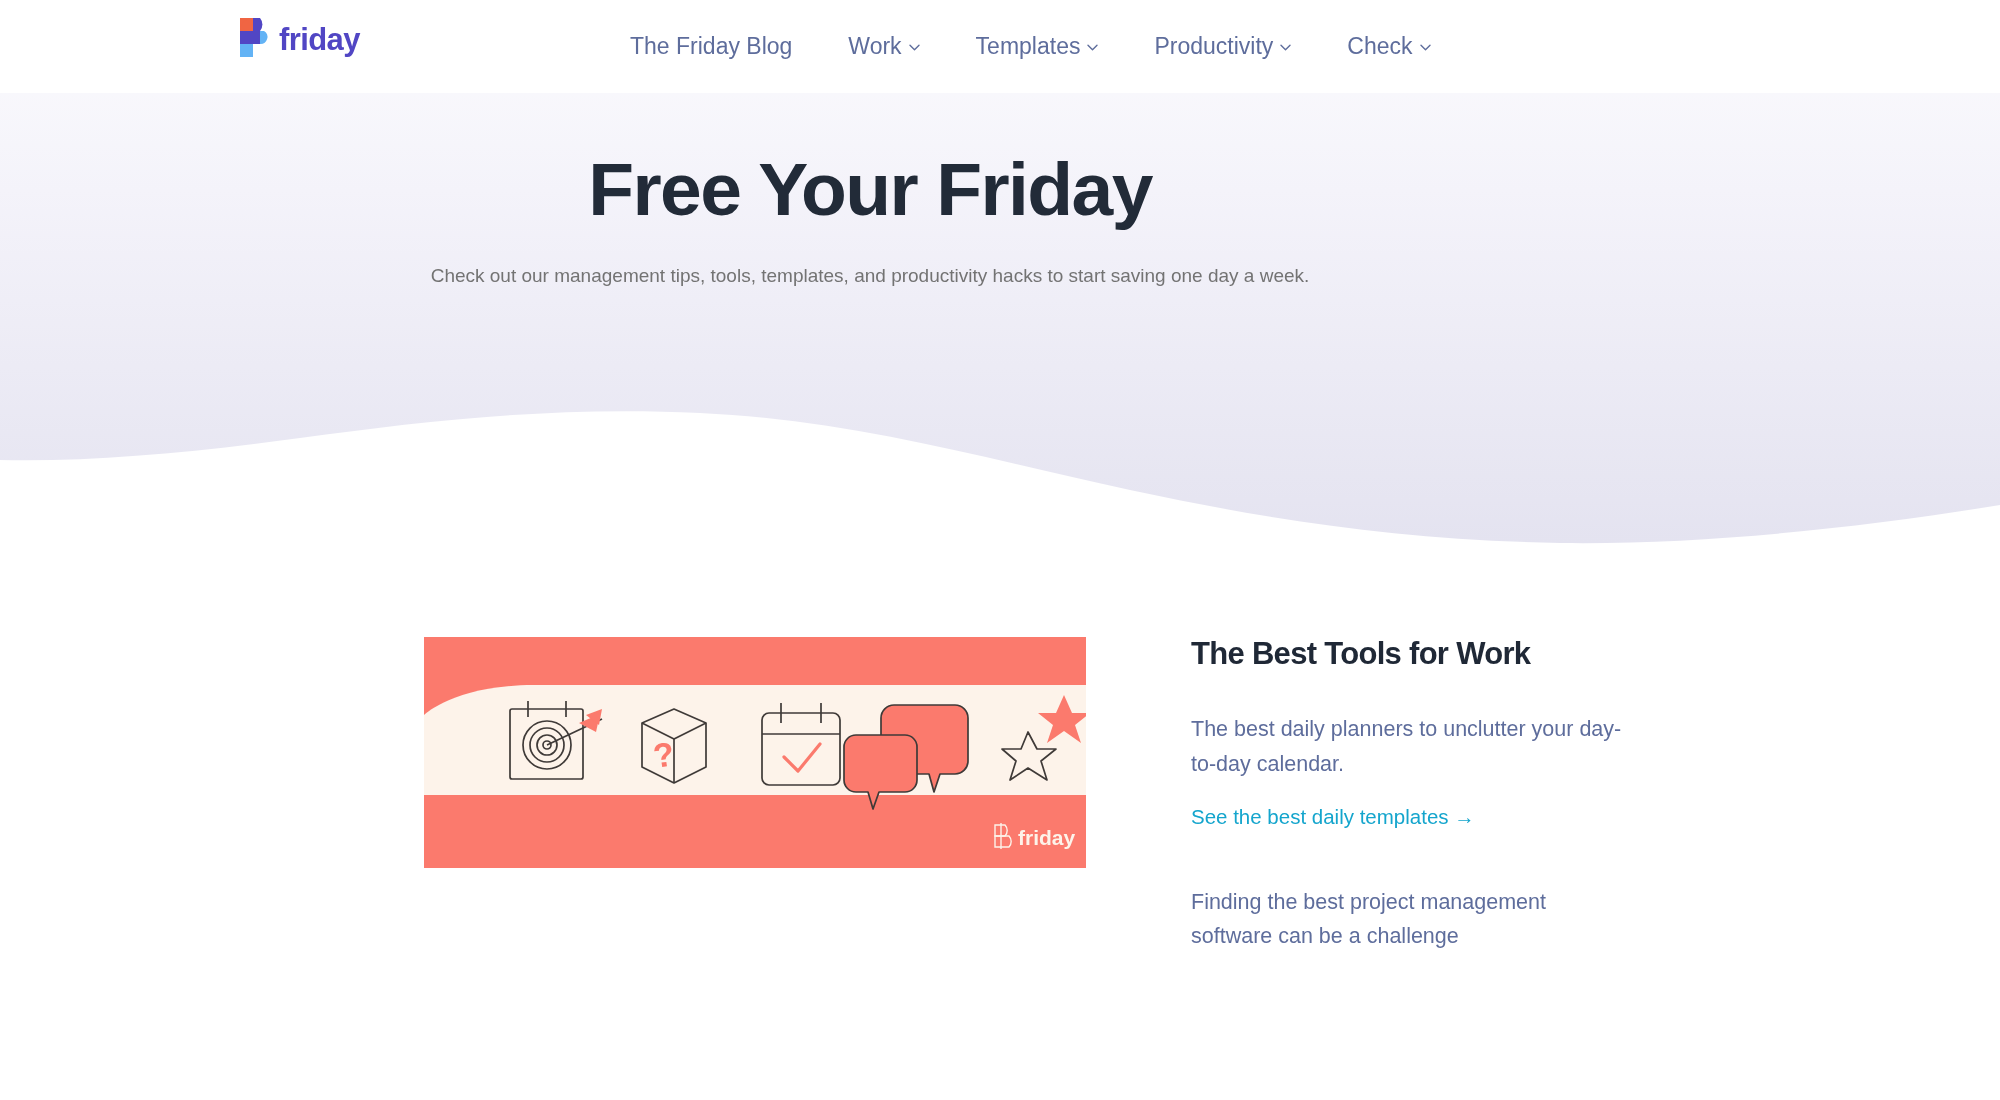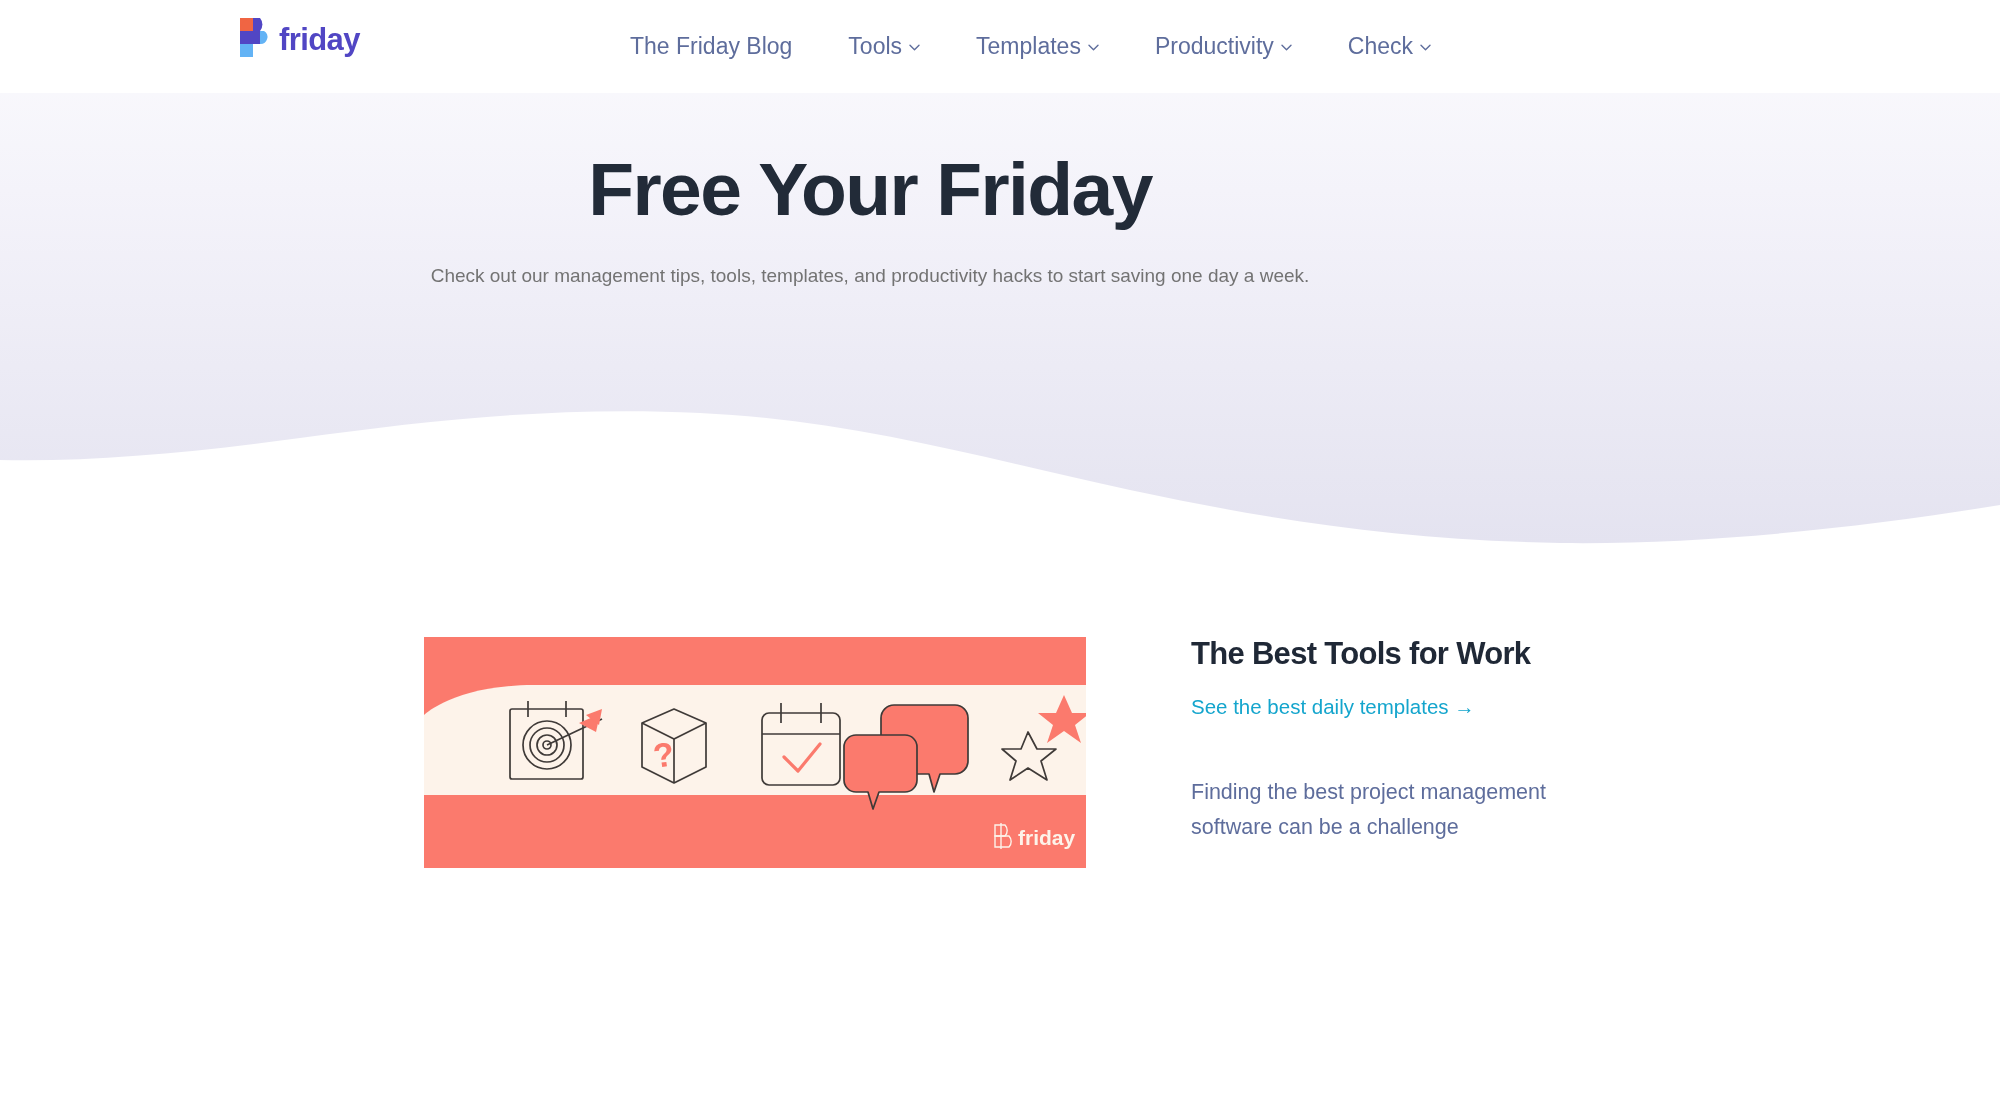--- a/index.html
+++ b/index.html
@@ -196,21 +196,21 @@
       </svg>
     </span>
     <span class="logo-word">friday</span>
   </a>
 
   <nav class="main-nav">
     <a class="nav-item" href="#">
       <span>The Friday Blog</span>
     </a>
     <a class="nav-item" href="#">
-      <span>Tools</span>
+      <span>Work</span>
       <span class="caret">
         <svg viewBox="0 0 11 7" xmlns="http://www.w3.org/2000/svg">
             <path d="M1 1.3 L5.5 5.7 L10 1.3" fill="none" stroke="#5e6d9c" stroke-width="1.4" stroke-linecap="round" stroke-linejoin="round"></path>
           </svg>
       </span>
     </a>
     <a class="nav-item" href="#">
       <span>Templates</span>
       <span class="caret">
         <svg viewBox="0 0 11 7" xmlns="http://www.w3.org/2000/svg">
@@ -296,18 +296,19 @@
             <path d="M3,13 L17,13 A8,8 0 0 1 17,24 L3,24 Z"></path>
             <line x1="9" y1="0" x2="9" y2="26"></line>
           </g>
           <text x="26" y="22" font-family="Liberation Sans, sans-serif" font-size="21" font-weight="bold" fill="#fdf3ea">friday</text>
         </g>
       </svg>
     </div>
 
     <div class="col-text">
       <h2 class="col-title">The Best Tools for Work</h2>
+      <p class="col-para">The best daily planners to unclutter your day-to-day calendar.</p>
       <a class="col-link" href="#">See the best daily templates →</a>
       <p class="col-para second">Finding the best project management software can be a challenge</p>
     </div>
 
   </div>
 </section>
 
 </body></html>

